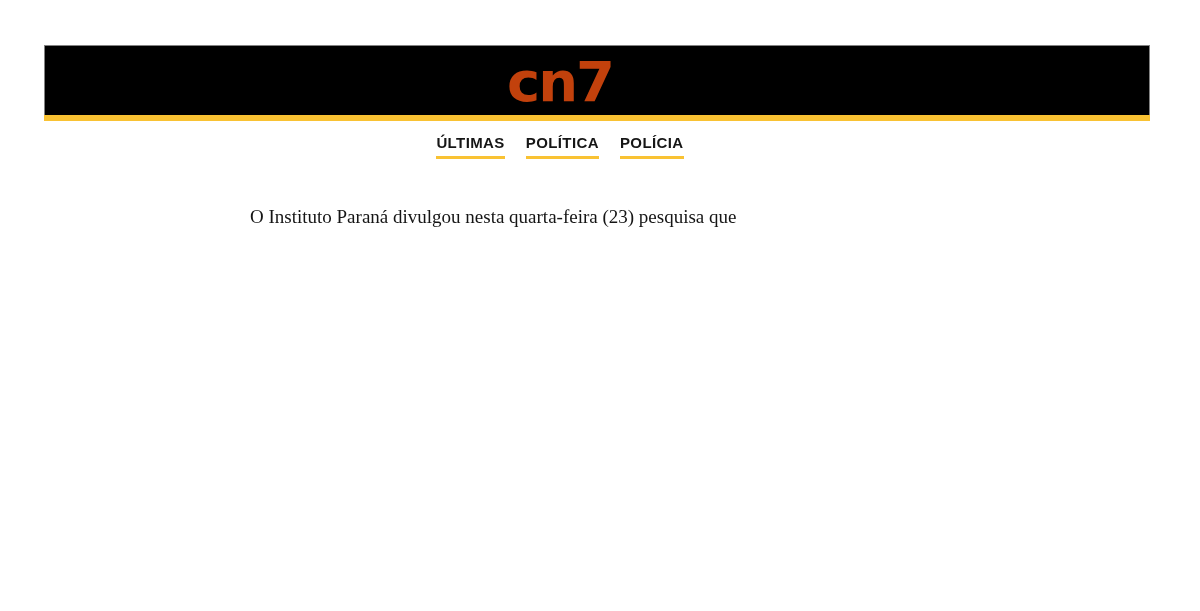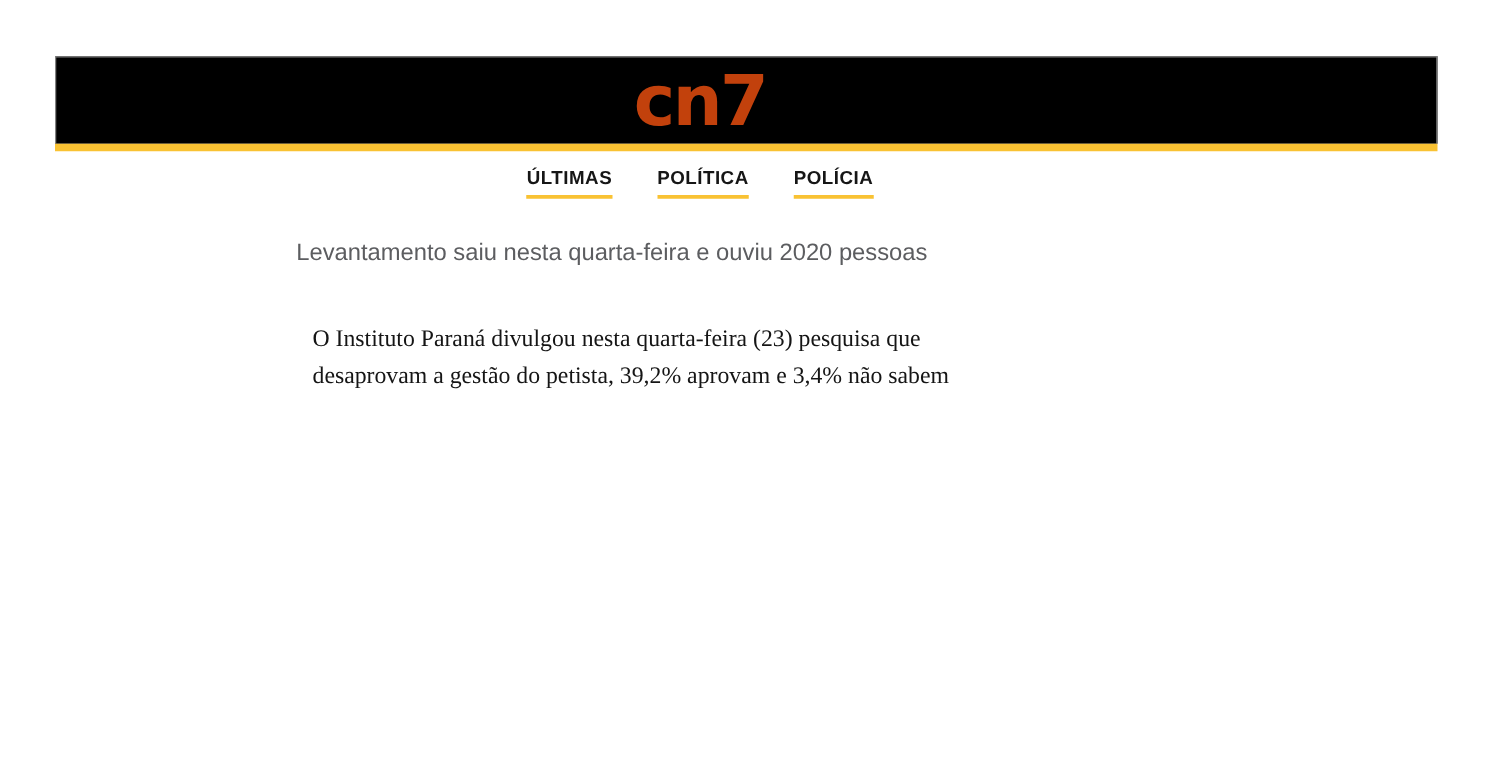--- a/index.html
+++ b/index.html
@@ -43,21 +43,21 @@
     height: 6px;
     background: #F9C233;
   }
 
   
   .nav-row {
     width: 1120px;
     margin-top: 13px;
     display: flex;
     justify-content: center;
-    gap: 36px;
+    gap: 21px;
   }
   .nav-link {
     display: inline-block;
     font-weight: bold;
     font-size: 15px;
     line-height: 17px;
     letter-spacing: 0.4px;
     color: #161616;
     text-decoration: none;
     padding-bottom: 5px;
@@ -104,18 +104,16 @@
 </header>
 <div class="accent-line"></div>
 
 <nav class="nav-row">
   <a class="nav-link">ÚLTIMAS</a>
   <a class="nav-link">POLÍTICA</a>
   <a class="nav-link">POLÍCIA</a>
 </nav>
 
 <main class="article">
-  <div class="article-subtitle">Levantamento saiu nesta quarta-feira e ouviu 2020 pessoas</div>
   <div class="article-body">
     <div class="body-line">O Instituto Paraná divulgou nesta quarta-feira (23) pesquisa que</div>
-    <div class="body-line">desaprovam a gestão do petista, 39,2% aprovam e 3,4% não sabem</div>
   </div>
 </main>
 
 </body></html>

